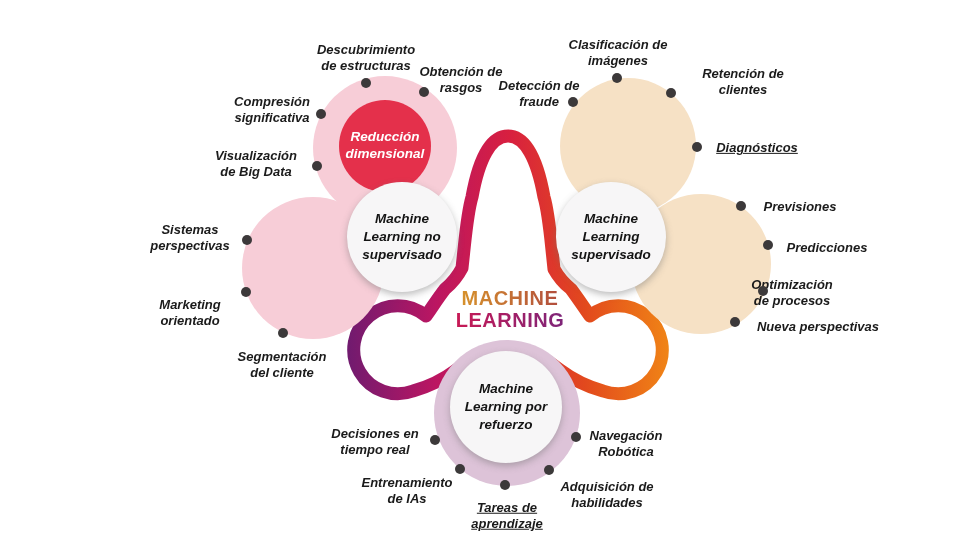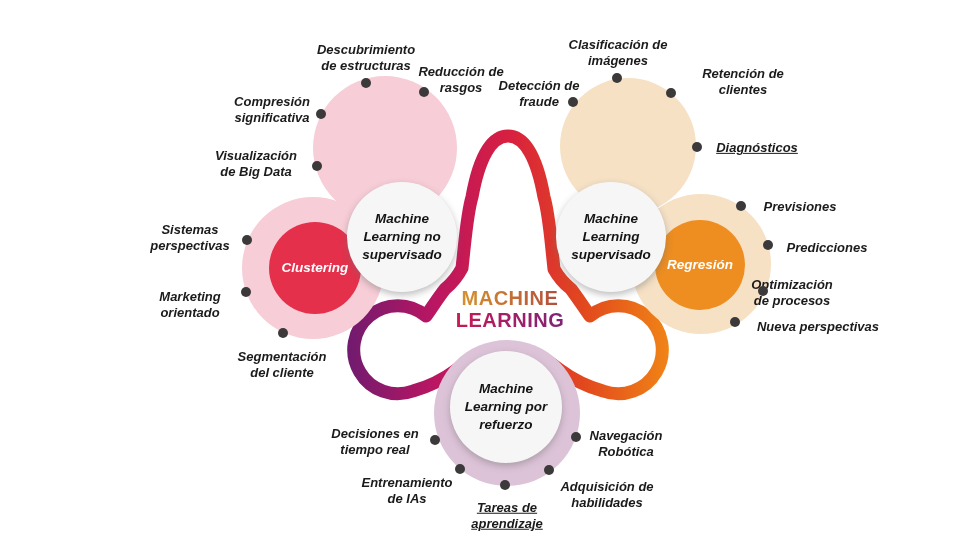--- a/index.html
+++ b/index.html
@@ -61,55 +61,55 @@
              C 433 306 438 298 445 289
              A 67 67 0 0 0 462 268 Z" fill="none" stroke="url(#ribbonGrad)" stroke-width="13" stroke-linejoin="round"></path>
   </svg>
 
   <div class="halo pink" style="left:313px;top:76px;width:144px;height:144px;"></div>
   <div class="halo pink" style="left:242px;top:197px;width:142px;height:142px;"></div>
   <div class="halo orange" style="left:560px;top:78px;width:136px;height:136px;"></div>
   <div class="halo orange" style="left:631px;top:194px;width:140px;height:140px;"></div>
   <div class="halo lilac" style="left:434px;top:340px;width:146px;height:146px;"></div>
 
-  <div class="cat red" style="left:269px;top:222px;width:92px;height:92px;">Clustering</div>
-  <div class="cat orange" style="left:655px;top:220px;width:90px;height:90px;">Regresión</div>
+  <div class="cat red" style="left:339px;top:100px;width:92px;height:92px;">Reducción
+dimensional</div>
 
   <div class="node" style="left:347px;top:182px;width:110px;height:110px;">Machine
 Learning no
 supervisado</div>
   <div class="node" style="left:556px;top:182px;width:110px;height:110px;">Machine
 Learning
 supervisado</div>
   <div class="node" style="left:450px;top:351px;width:112px;height:112px;">Machine
 Learning por
 refuerzo</div>
 
   <div class="title">
     <span class="t1">MACHINE</span>
     <span class="t2">LEARNING</span>
   </div>
 
   <div>
       <div class="sat" style="left: 366px; top: 58px;">Descubrimiento
 de estructuras</div>
       <div class="dot" style="left: 366px; top: 83px;"></div>
-      <div class="sat" style="left: 461px; top: 80px;">Reducción de
+      <div class="sat" style="left: 461px; top: 80px;">Obtención de
 rasgos</div>
       <div class="dot" style="left: 424px; top: 92px;"></div>
       <div class="sat" style="left: 272px; top: 110px;">Compresión
 significativa</div>
       <div class="dot" style="left: 321px; top: 114px;"></div>
       <div class="sat" style="left: 256px; top: 164px;">Visualización
 de Big Data</div>
       <div class="dot" style="left: 317px; top: 166px;"></div>
       <div class="sat" style="left: 190px; top: 238px;">Sistemas
 perspectivas</div>
       <div class="dot" style="left: 247px; top: 240px;"></div>
-      <div class="sat" style="left: 190px; top: 305px; font-style: italic;">Marketing
+      <div class="sat" style="left: 190px; top: 313px; font-style: italic;">Marketing
 orientado</div>
       <div class="dot" style="left: 246px; top: 292px;"></div>
       <div class="sat" style="left: 282px; top: 365px;">Segmentación
 del cliente</div>
       <div class="dot" style="left: 283px; top: 333px;"></div>
       <div class="sat" style="left: 618px; top: 53px;">Clasificación de
 imágenes</div>
       <div class="dot" style="left: 617px; top: 78px;"></div>
       <div class="sat" style="left: 539px; top: 94px;">Detección de
 fraude</div>

